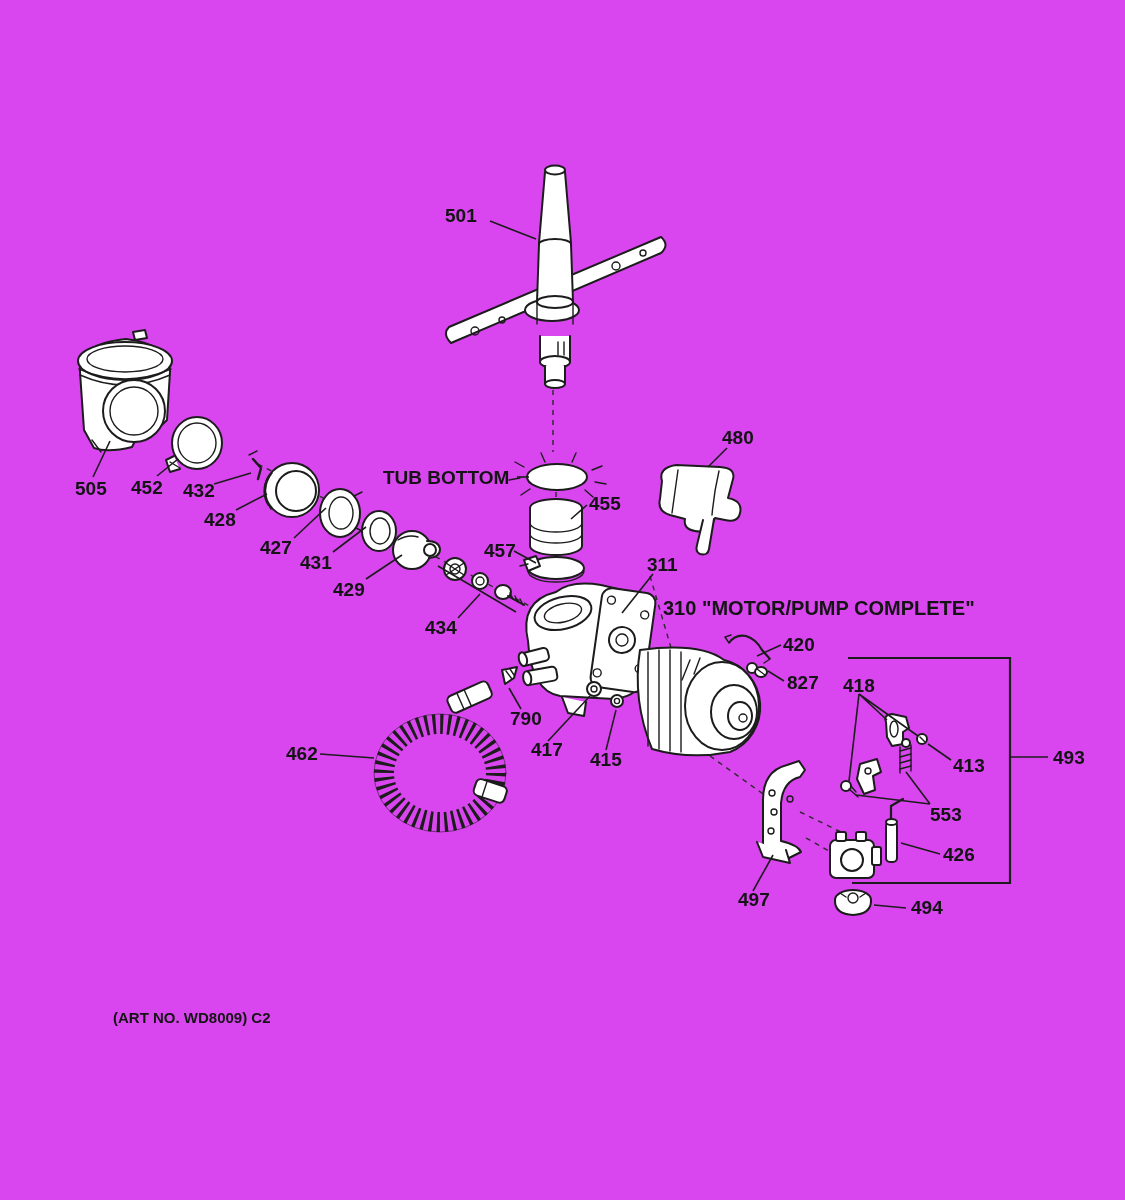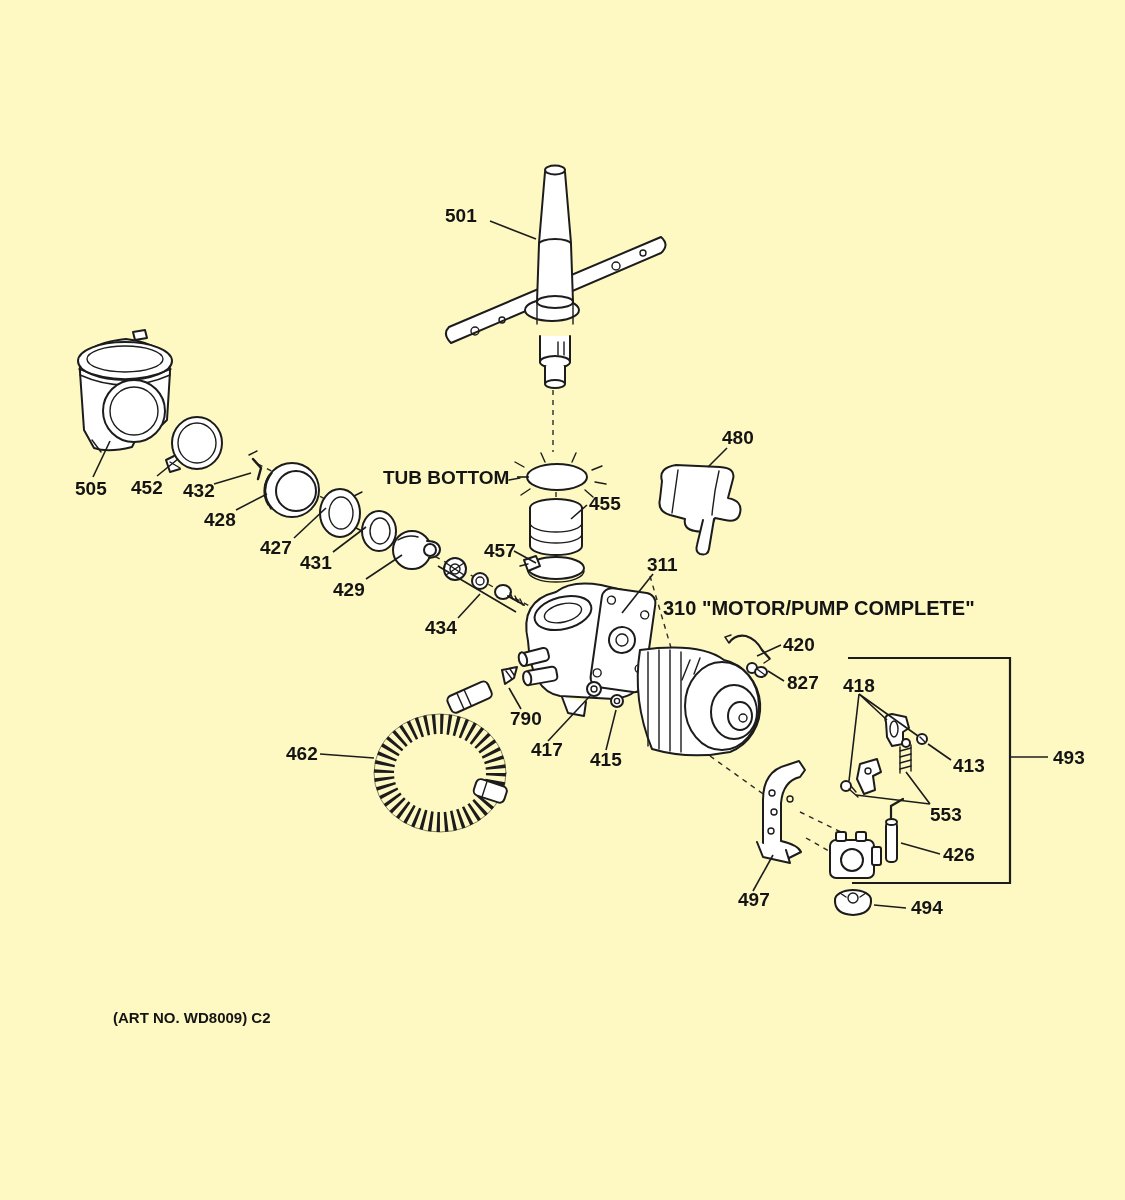--- a/index.html
+++ b/index.html
@@ -1,16 +1,16 @@
 <!DOCTYPE html>
 <html><head>
 <meta charset="utf-8">
 <style>
   html,body{margin:0;padding:0;background:#ffffff;}
-  .canvas{position:relative;width:1125px;height:1200px;background:#fef9c3;overflow:hidden;
+  .canvas{position:relative;width:1125px;height:1200px;background:#d946ef;overflow:hidden;
           font-family:"Liberation Sans", sans-serif;}
   svg{position:absolute;left:0;top:0;}
   .lbl{font-family:"Liberation Sans", sans-serif;font-weight:bold;font-size:19px;fill:#141414;}
   .lbl-big{font-family:"Liberation Sans", sans-serif;font-weight:bold;font-size:20px;fill:#141414;}
   .lbl-sm{font-family:"Liberation Sans", sans-serif;font-weight:bold;font-size:15px;fill:#141414;}
   .ln{stroke:#1c1c1c;stroke-width:1.6;fill:none;}
   .part{stroke:#1c1c1c;stroke-width:2;fill:#ffffff;stroke-linejoin:round;stroke-linecap:round;}
   .det{stroke:#1c1c1c;stroke-width:1.4;fill:none;stroke-linecap:round;}
   .dash{stroke:#2a2a2a;stroke-width:1.4;fill:none;stroke-dasharray:5 5;}
 </style>

